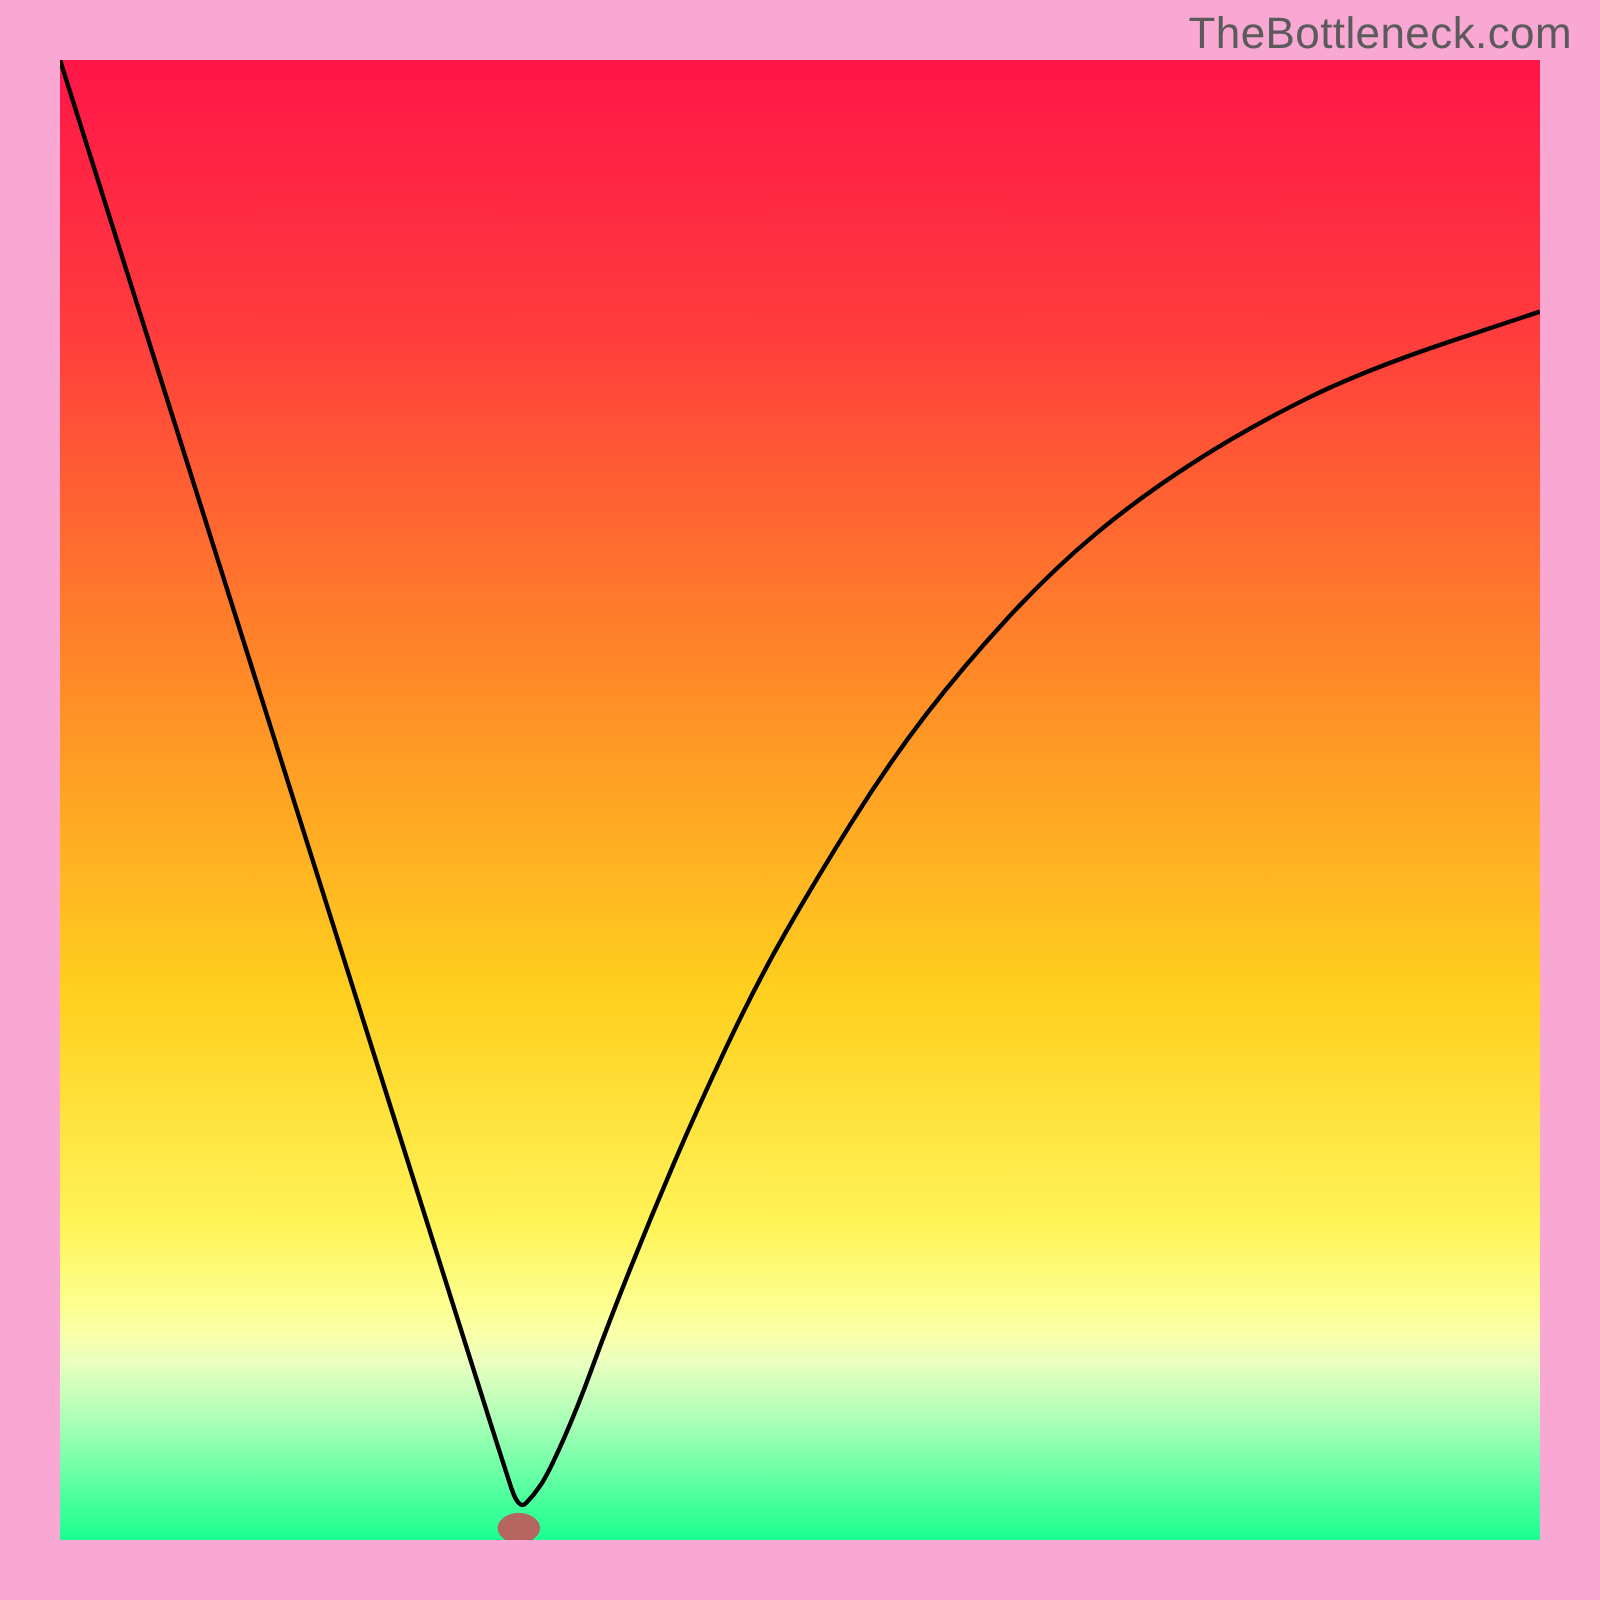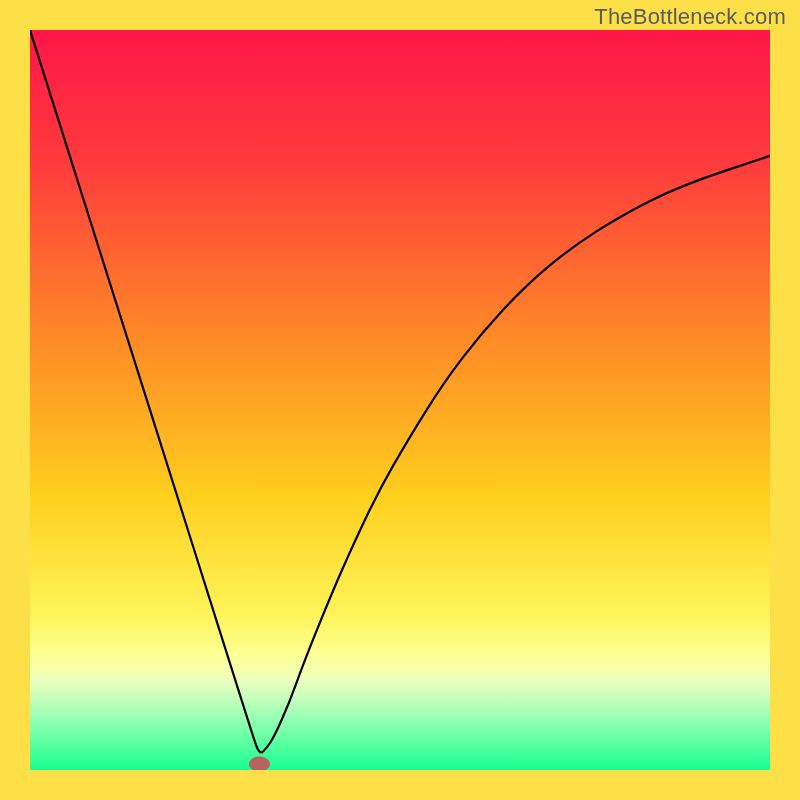--- a/index.html
+++ b/index.html
@@ -8,21 +8,21 @@
     width: 800px;
     height: 800px;
     background: #ffffff;
     font-family: Arial, Helvetica, sans-serif;
     overflow: hidden;
   }
   .frame {
     position: relative;
     width: 800px;
     height: 800px;
-    background: #fde047;
+    background: #f9a8d4;
     box-sizing: border-box;
   }
   .watermark {
     position: absolute;
     top: 4px;
     right: 14px;
     color: #5b5b5b;
     font-size: 22px;
     font-weight: 500;
     letter-spacing: 0.2px;

